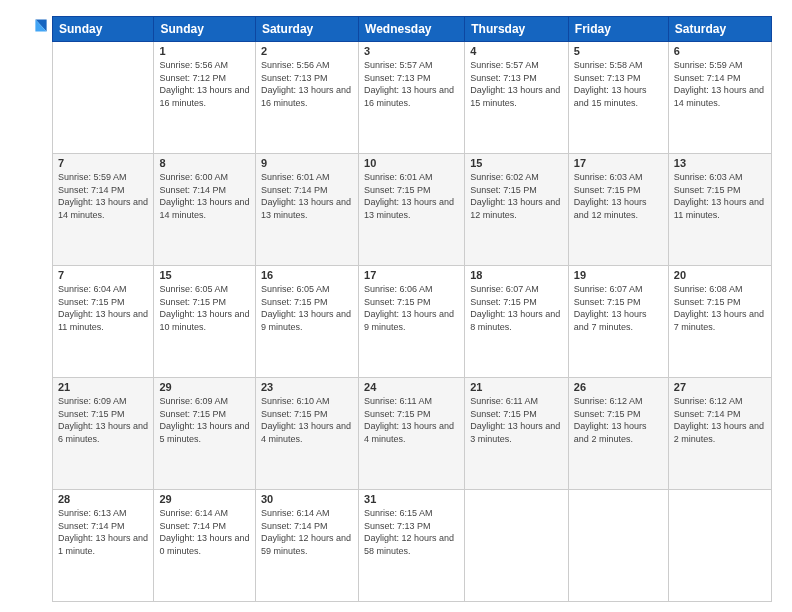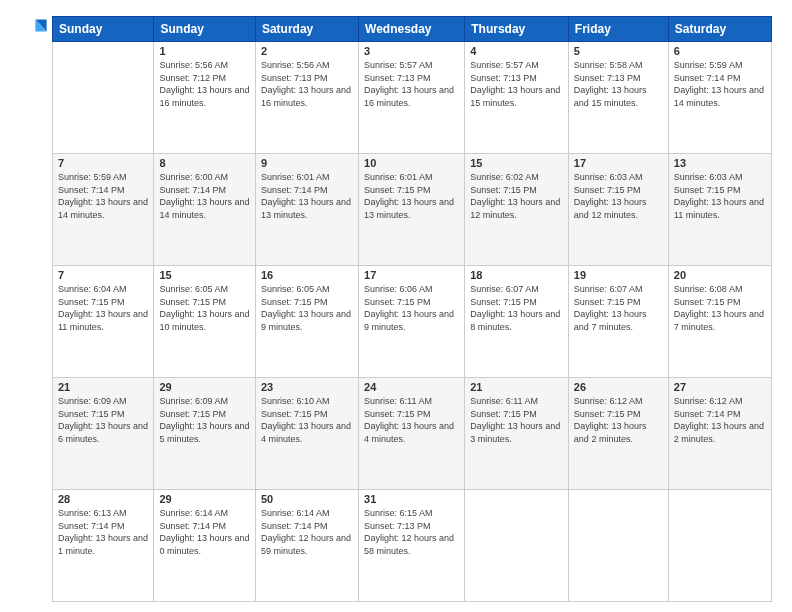--- a/index.html
+++ b/index.html
@@ -191,21 +191,21 @@
           <td><span class="day-num">26</span>
         <span class="day-info">Sunrise: 6:12 AM<br>Sunset: 7:15 PM<br>Daylight: 13 hours and 2 minutes.</span></td>
           <td><span class="day-num">27</span>
         <span class="day-info">Sunrise: 6:12 AM<br>Sunset: 7:14 PM<br>Daylight: 13 hours and 2 minutes.</span></td>
         </tr>
         <tr>
           <td><span class="day-num">28</span>
         <span class="day-info">Sunrise: 6:13 AM<br>Sunset: 7:14 PM<br>Daylight: 13 hours and 1 minute.</span></td>
           <td><span class="day-num">29</span>
         <span class="day-info">Sunrise: 6:14 AM<br>Sunset: 7:14 PM<br>Daylight: 13 hours and 0 minutes.</span></td>
-          <td><span class="day-num">50</span>
+          <td><span class="day-num">30</span>
         <span class="day-info">Sunrise: 6:14 AM<br>Sunset: 7:14 PM<br>Daylight: 12 hours and 59 minutes.</span></td>
           <td><span class="day-num">31</span>
         <span class="day-info">Sunrise: 6:15 AM<br>Sunset: 7:13 PM<br>Daylight: 12 hours and 58 minutes.</span></td>
           <td class="empty-cell"></td>
           <td class="empty-cell"></td>
           <td class="empty-cell"></td>
         </tr>
       </tbody>
   </table>
 </div>

